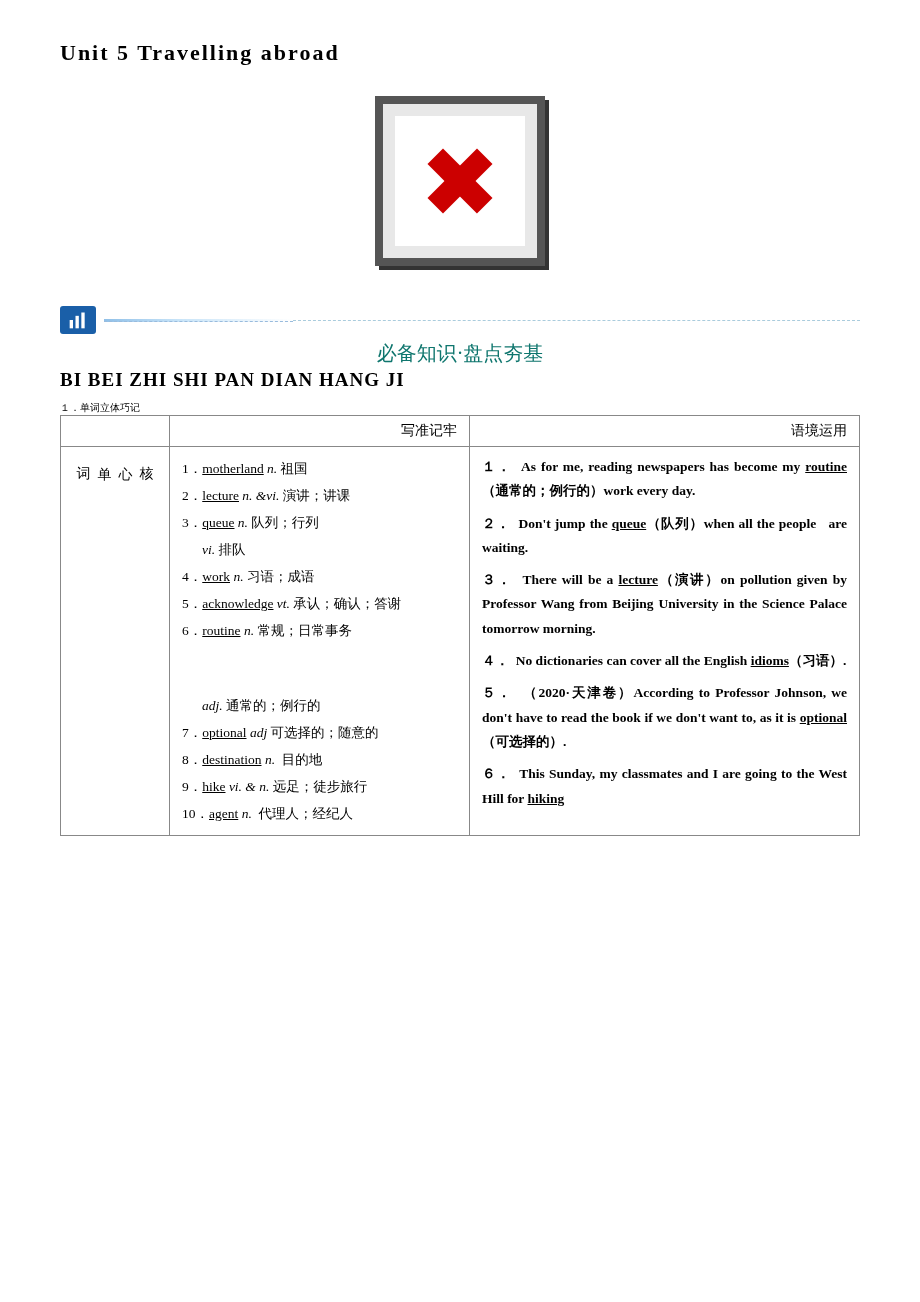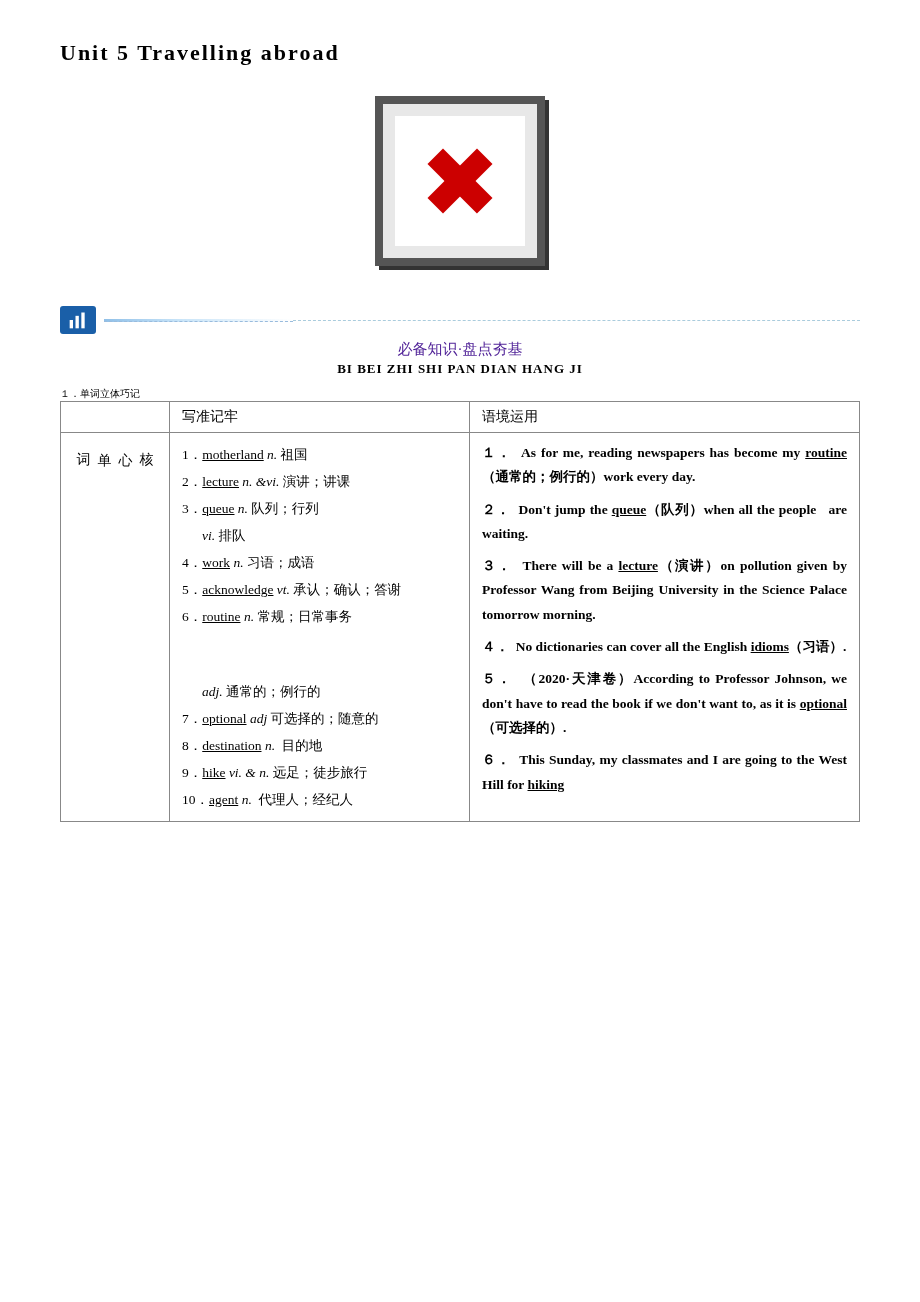--- a/index.html
+++ b/index.html
@@ -101,29 +101,29 @@
     }
 
     .section-header-icon svg {
       width: 20px;
       height: 20px;
       fill: white;
     }
 
     .section-subtitle {
       text-align: center;
-      font-size: 15px;
-      color: #4c1d95;
+      font-size: 20px;
+      color: #0f766e;
       margin-bottom: 2px;
       margin-top: 4px;
     }
 
     .section-subtitle-pinyin {
-      text-align: center;
-      font-size: 13px;
+      text-align: left;
+      font-size: 19px;
       font-weight: bold;
       color: #000;
       margin-bottom: 10px;
       letter-spacing: 1px;
     }
 
     .vocab-section-title {
       font-size: 10px;
       margin-bottom: 0;
       font-family: "SimSun", serif;
@@ -132,21 +132,21 @@
     
     .vocab-table {
       width: 100%;
       border-collapse: collapse;
       border: 1px solid #888;
     }
 
     .vocab-table th {
       border: 1px solid #888;
       padding: 6px 12px;
-      text-align: left;
+      text-align: right;
       font-weight: normal;
       font-size: 14px;
       background: #fff;
     }
 
     .vocab-table td {
       border: 1px solid #888;
       padding: 8px 12px;
       vertical-align: top;
     }

